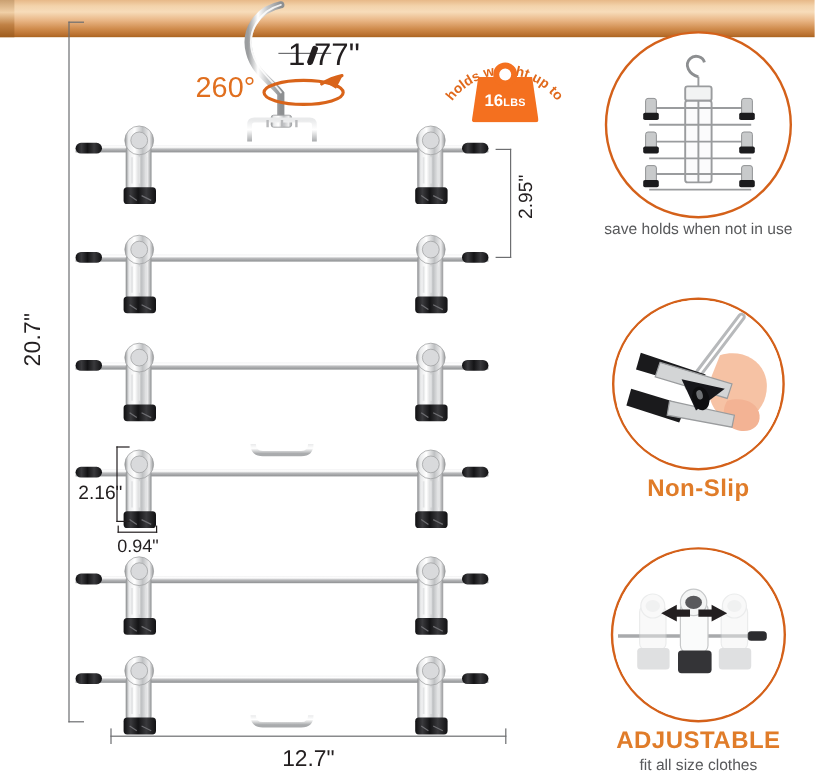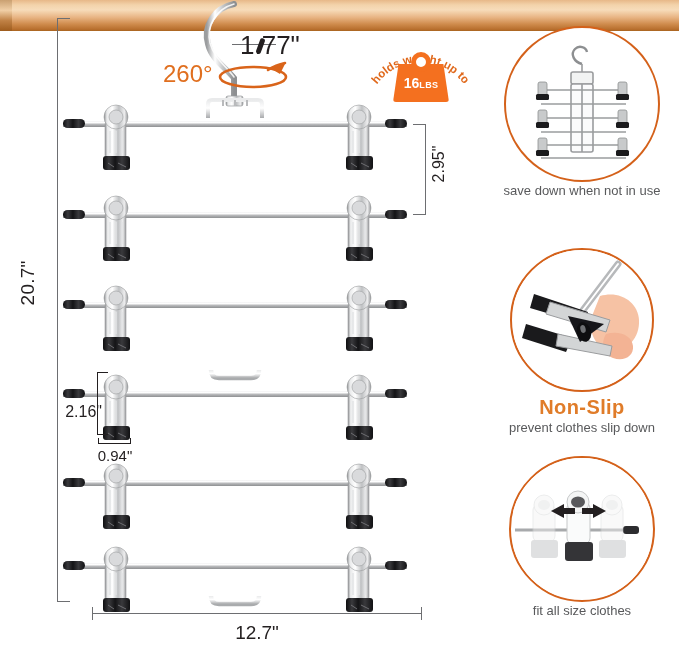--- a/index.html
+++ b/index.html
@@ -409,21 +409,21 @@
         <g fill="#1b1b1d">
           <rect x="28" y="66" width="13" height="6" rx="1.5"></rect>
           <rect x="28" y="94" width="13" height="6" rx="1.5"></rect>
           <rect x="28" y="122" width="13" height="6" rx="1.5"></rect>
           <rect x="108" y="66" width="13" height="6" rx="1.5"></rect>
           <rect x="108" y="94" width="13" height="6" rx="1.5"></rect>
           <rect x="108" y="122" width="13" height="6" rx="1.5"></rect>
         </g>
       </svg>
     </div>
-    <div class="p-sub">save down when not in use</div>
+    <div class="p-sub">save holds when not in use</div>
   </div>
 
   <div class="panel" style="top:248px;">
     <div class="circle" style="width:140px;height:140px;">
       <svg width="136" height="136" viewBox="0 0 136 136">
         <rect width="136" height="136" fill="#fff"></rect>
 
         <path d="M60 72 L104 14" stroke="#b7b9bb" stroke-width="7" stroke-linecap="round"></path>
         <path d="M60 72 L104 14" stroke="#ffffff" stroke-width="2" stroke-linecap="round"></path>
 
@@ -436,21 +436,20 @@
           <path d="M12 74 L58 88 L52 102 L8 88 Z" fill="#1a1a1c"></path>
           <path d="M44 84 L98 96 L96 106 L42 96 Z" fill="#d3d5d6" stroke="#9a9c9e" stroke-width="1"></path>
         </g>
 
         <path d="M54 66 L90 74 L66 92 Z" fill="#16161a"></path>
         <ellipse cx="70" cy="82" rx="7" ry="10" fill="#0e0e10" transform="rotate(-15 70 82)"></ellipse>
         <ellipse cx="69" cy="79" rx="2.6" ry="4" fill="#6f7174" transform="rotate(-15 69 79)"></ellipse>
       </svg>
     </div>
     <div class="p-title">Non-Slip</div>
-    <div class="p-sub">prevent clothes slip down</div>
   </div>
 
   <div class="panel" style="top:456px;">
     <div class="circle" style="width:142px;height:142px;">
       <svg width="138" height="138" viewBox="0 0 138 138">
         <rect width="138" height="138" fill="#fff"></rect>
 
         <line x1="2" y1="72" x2="118" y2="72" stroke="#a8aaac" stroke-width="3"></line>
         <rect x="110" y="68" width="16" height="8" rx="3" fill="#2c2c2f"></rect>
 
@@ -474,16 +473,17 @@
           <ellipse cx="65" cy="44" rx="7" ry="5.5" fill="#59595c"></ellipse>
           <rect x="52" y="84" width="28" height="19" rx="3" fill="#343437"></rect>
         </g>
 
         <g fill="#231f20">
           <path d="M51 50 L51 46 L38 53 L51 60 L51 56 L62 56 L62 50 Z"></path>
           <path d="M80 50 L80 46 L93 53 L80 60 L80 56 L69 56 L69 50 Z"></path>
         </g>
       </svg>
     </div>
+    <div class="p-title">ADJUSTABLE</div>
     <div class="p-sub">fit all size clothes</div>
   </div>
 
 </div>
 
 </body></html>

